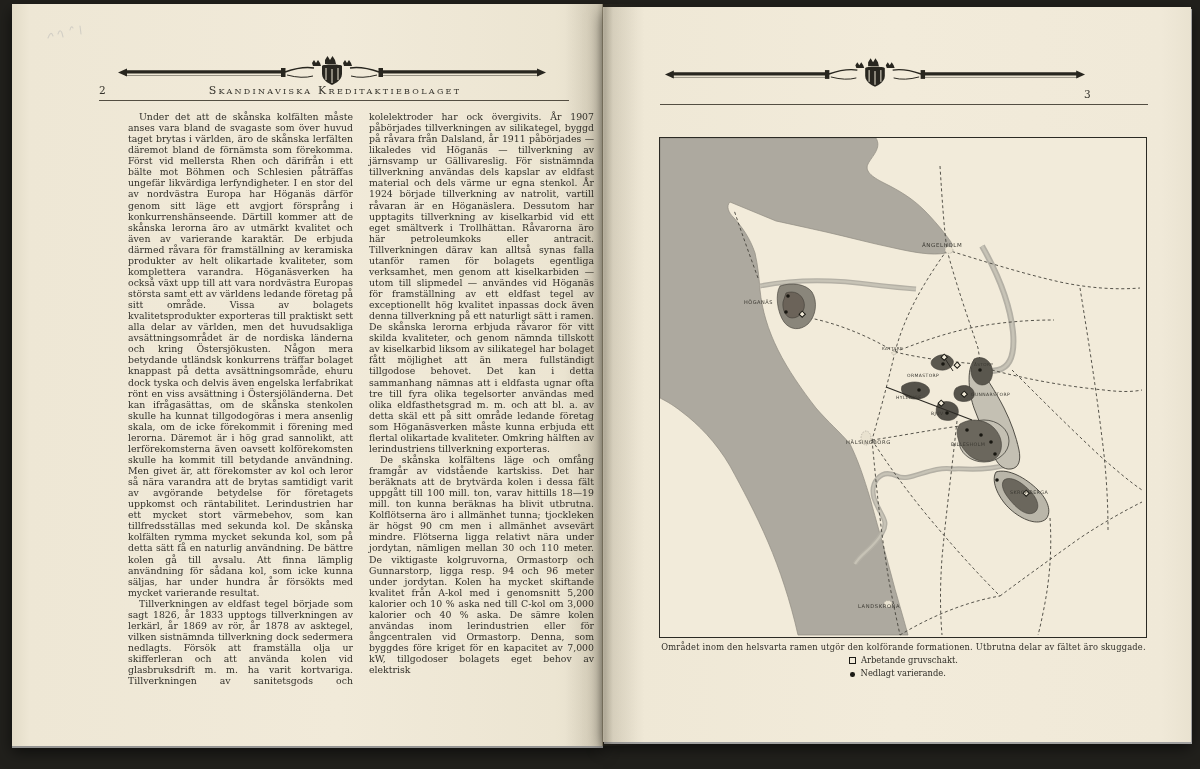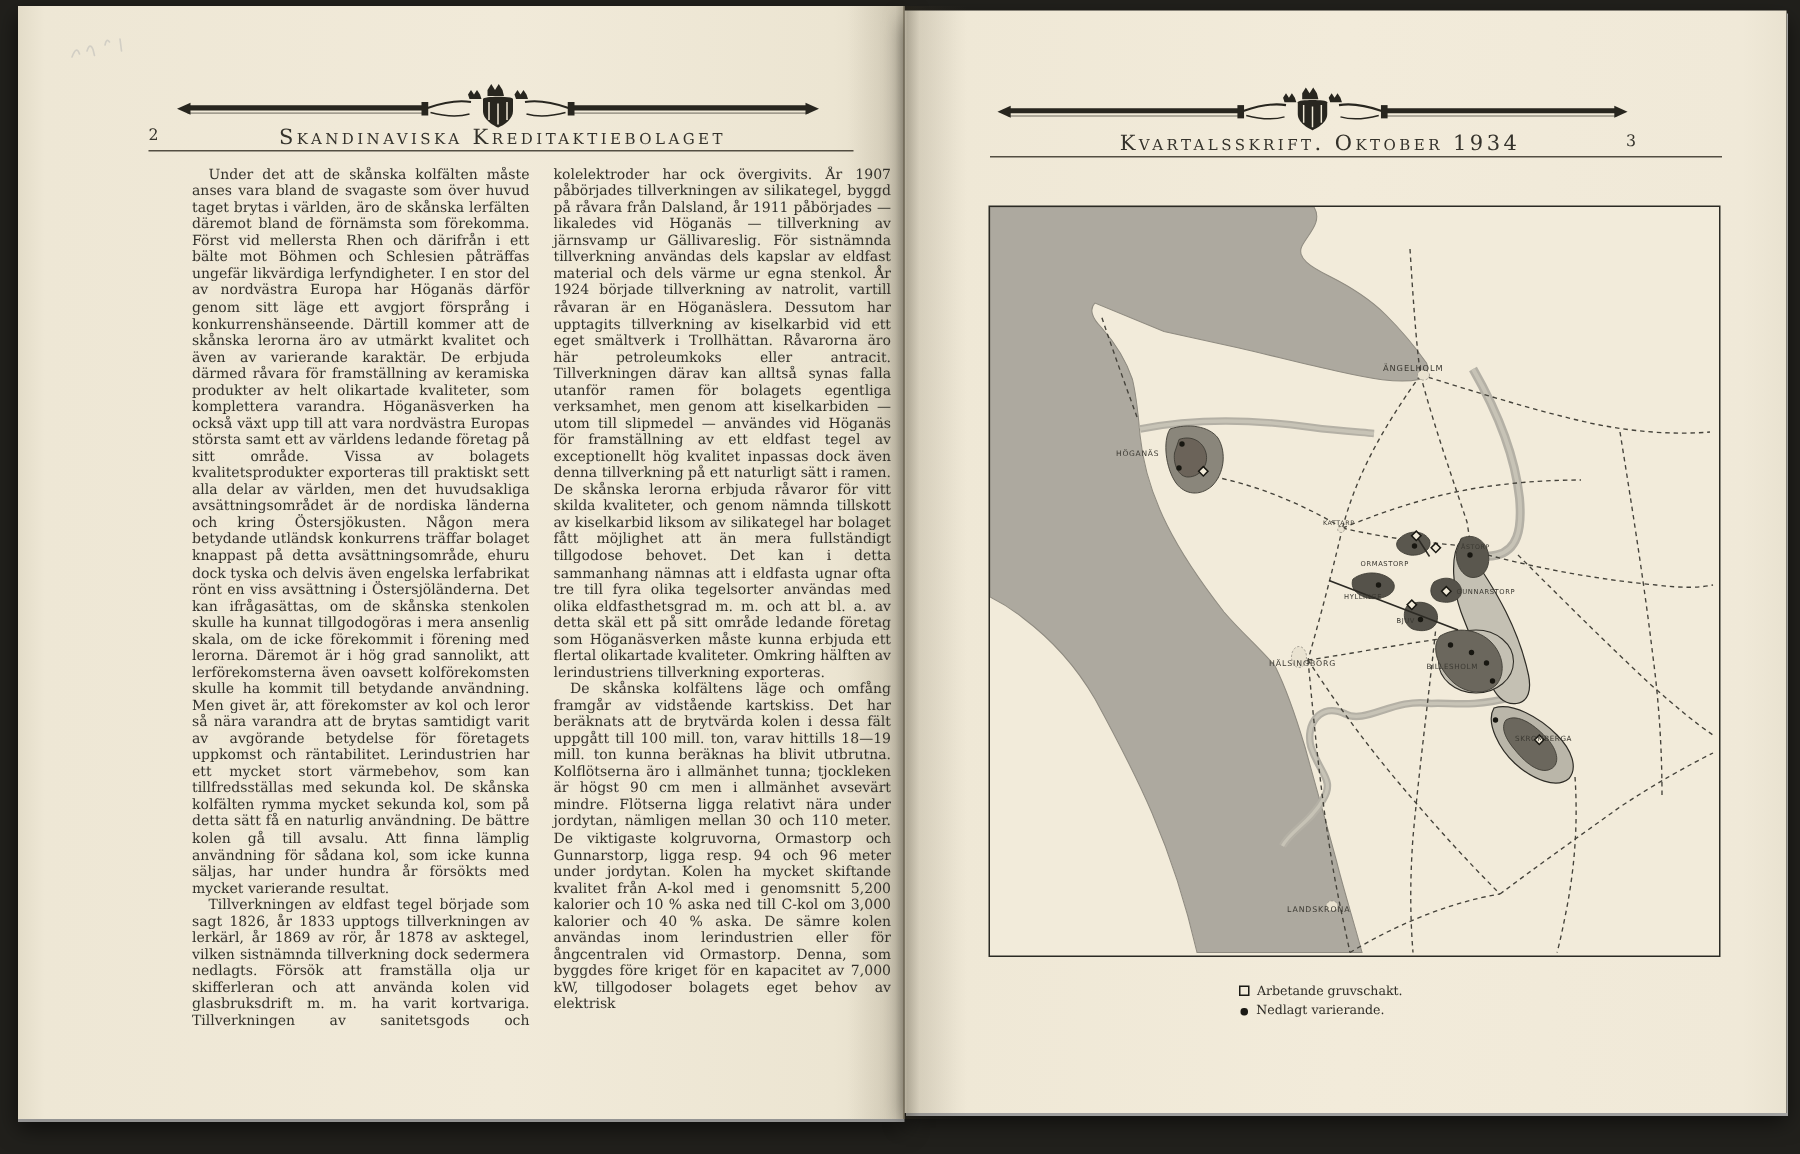--- a/index.html
+++ b/index.html
@@ -12,36 +12,36 @@
      box-shadow:0 2px 0 rgba(255,255,255,.55),0 6px 14px rgba(0,0,0,.6);}
   .page-right{left:603px;top:7px;width:588px;height:735px;
      background:linear-gradient(to right,#e5decb 0,#efe8d6 6%,#f2ebda 50%,#f0e9d8 95%,#e9e2d0 100%);
      box-shadow:1px 2px 0 rgba(255,255,255,.6),0 6px 14px rgba(0,0,0,.6);}
   .gutter{position:absolute;left:565px;top:4px;width:80px;height:742px;pointer-events:none;
      background:linear-gradient(to right,rgba(80,70,50,0) 0,rgba(80,70,50,.14) 40%,rgba(55,48,32,.30) 50%,rgba(80,70,50,.12) 60%,rgba(80,70,50,0) 100%);}
   .crease{position:absolute;left:602px;top:4px;width:1px;height:742px;background:rgba(110,100,78,.55);}
 
   .pagenum{position:absolute;font-size:10.5px;color:#34322b;}
   .running-head{position:absolute;text-align:center;color:#34322b;
-     font-variant:small-caps;letter-spacing:2.3px;font-size:14px;white-space:nowrap;}
+     font-variant:small-caps;letter-spacing:2.3px;font-size:11px;white-space:nowrap;}
   .head-rule{position:absolute;height:1px;background:rgba(55,50,40,.85);}
 
   .bodytext{position:absolute;left:104px;top:111px;width:466px;height:578px;
      column-count:2;column-gap:16px;column-fill:auto;
      font-size:9.35px;line-height:11.07px;text-align:justify;color:#32302a;overflow:hidden;margin-left:24px;}
   .bodytext p{margin:0;text-indent:11px;}
 
   .map-title{position:absolute;left:748px;top:112px;width:314px;text-align:center;
      font-style:italic;font-size:11.5px;letter-spacing:3.2px;word-spacing:5px;color:#2e2c25;white-space:nowrap;}
   .map-frame{position:absolute;left:659px;top:137px;width:486px;height:499px;
      border:1.6px solid #2b2a24;background:#f2ebda;box-sizing:content-box;}
   .map-frame svg{display:block;width:100%;height:100%;}
   .map-caption{position:absolute;left:659px;top:642px;width:489px;text-align:center;
      font-size:8.3px;color:#2f2d27;letter-spacing:.2px;white-space:nowrap;}
-  .legend{position:absolute;left:636px;top:655px;width:489px;text-align:center;font-size:8.4px;color:#2f2d27;}
+  .legend{position:absolute;left:659px;top:655px;width:489px;text-align:center;font-size:8.4px;color:#2f2d27;}
   .legend-inner{display:inline-block;text-align:left;}
   .legend-row{height:12.5px;white-space:nowrap;}
   .sym{display:inline-block;vertical-align:-1px;margin-right:5px;}
   .sym-square{width:5px;height:5px;border:1.1px solid #1b1a15;background:#f2ebda;}
   .sym-dot{width:4.6px;height:4.6px;border-radius:50%;background:#1b1a15;margin-left:1px;margin-right:6px;}
 
   .ornament{position:absolute;}
   .pencil{position:absolute;left:42px;top:18px;opacity:.28;}
   svg text{font-family:"DejaVu Sans","Liberation Sans",sans-serif;fill:#3b3932;}
 </style>
@@ -104,21 +104,20 @@
       <path d="M263,16 Q246,10 234,12" fill="none" stroke-width="1.4"></path>
       <path d="M171,19 Q186,23 197,20" fill="none" stroke-width="1"></path>
       <path d="M261,19 Q246,23 235,20" fill="none" stroke-width="1"></path>
       <path d="M196,7 l2,-3 2,3 2,-3 2,3 1,3 h-8 z" stroke="none"></path>
       <path d="M227,7 l2,-3 2,3 2,-3 2,3 1,3 h-8 z" stroke="none"></path>
       <path d="M209,4 l2.5,-4 2.5,4 2.5,-4 2.5,4 1,4 h-11 z" stroke="none"></path>
       <path d="M206,10 C206,8 226,8 226,10 L226,18 C226,25 216,29 216,29 C216,29 206,25 206,18 Z" stroke="none"></path>
       <path d="M210,12 v12 M216,13 v14 M222,12 v12" stroke="#efe8d6" stroke-width="1"></path>
     </g>
   </svg>
-  <div class="running-head" style="left:700px;top:88px;width:360px;">Kvartalsskrift. Oktober 1934</div>
   <div class="pagenum" style="left:1084px;top:88px;">3</div>
   <div class="head-rule" style="left:660px;top:104px;width:488px;"></div>
 
 
   <div class="map-frame">
     <svg viewBox="0 0 486 499" preserveAspectRatio="none">
 
       <path fill="#ada99f" stroke="#8f8b81" stroke-width=".7" d="
         M0,0 L216,0
         C222,10 212,18 208,26 C204,34 214,40 226,46 C238,52 252,60 264,72
@@ -222,20 +221,21 @@
       <text x="236" y="261" font-size="4.5" letter-spacing=".4">HYLLINGE</text>
       <text x="311" y="258" font-size="4.5" letter-spacing=".4">GUNNARSTORP</text>
       <text x="271" y="277" font-size="4.5" letter-spacing=".4">BJUV</text>
       <text x="291" y="308" font-size="4.8" letter-spacing=".4">BILLESHOLM</text>
       <text x="186" y="306" font-size="5.2" letter-spacing=".6">HÄLSINGBORG</text>
       <text x="350" y="356" font-size="4.8" letter-spacing=".4">SKROMBERGA</text>
       <text x="198" y="470" font-size="5.2" letter-spacing=".6">LANDSKRONA</text>
     </svg>
   </div>
 
+  <div class="map-caption">Området inom den helsvarta ramen utgör den kolförande formationen.  Utbrutna delar av fältet äro skuggade.</div>
 
   <div class="legend">
     <div class="legend-inner">
       <div class="legend-row">
         <span class="sym sym-square"></span><span>Arbetande gruvschakt.</span>
       </div>
       <div class="legend-row">
         <span class="sym sym-dot"></span><span>Nedlagt varierande.</span>
       </div>
     </div>

